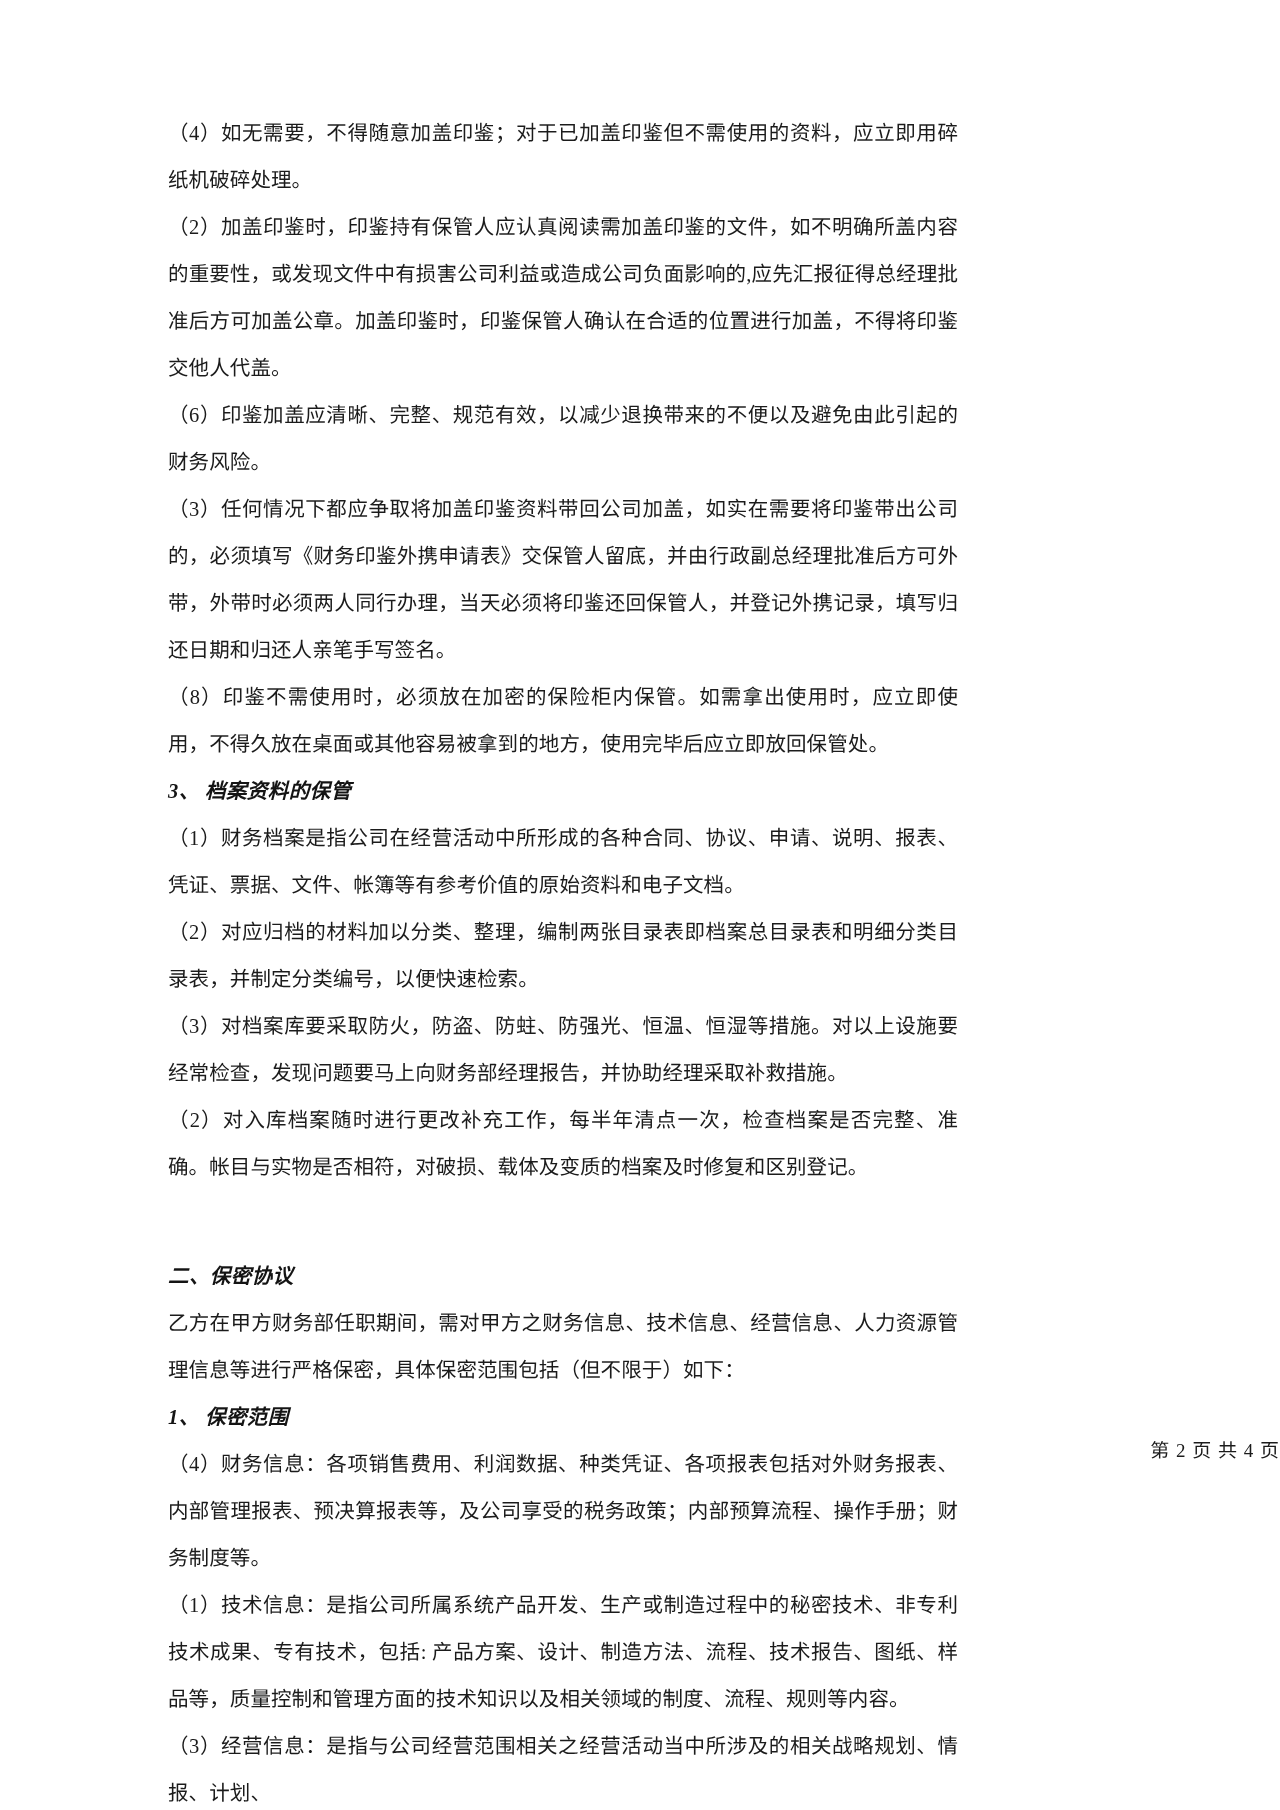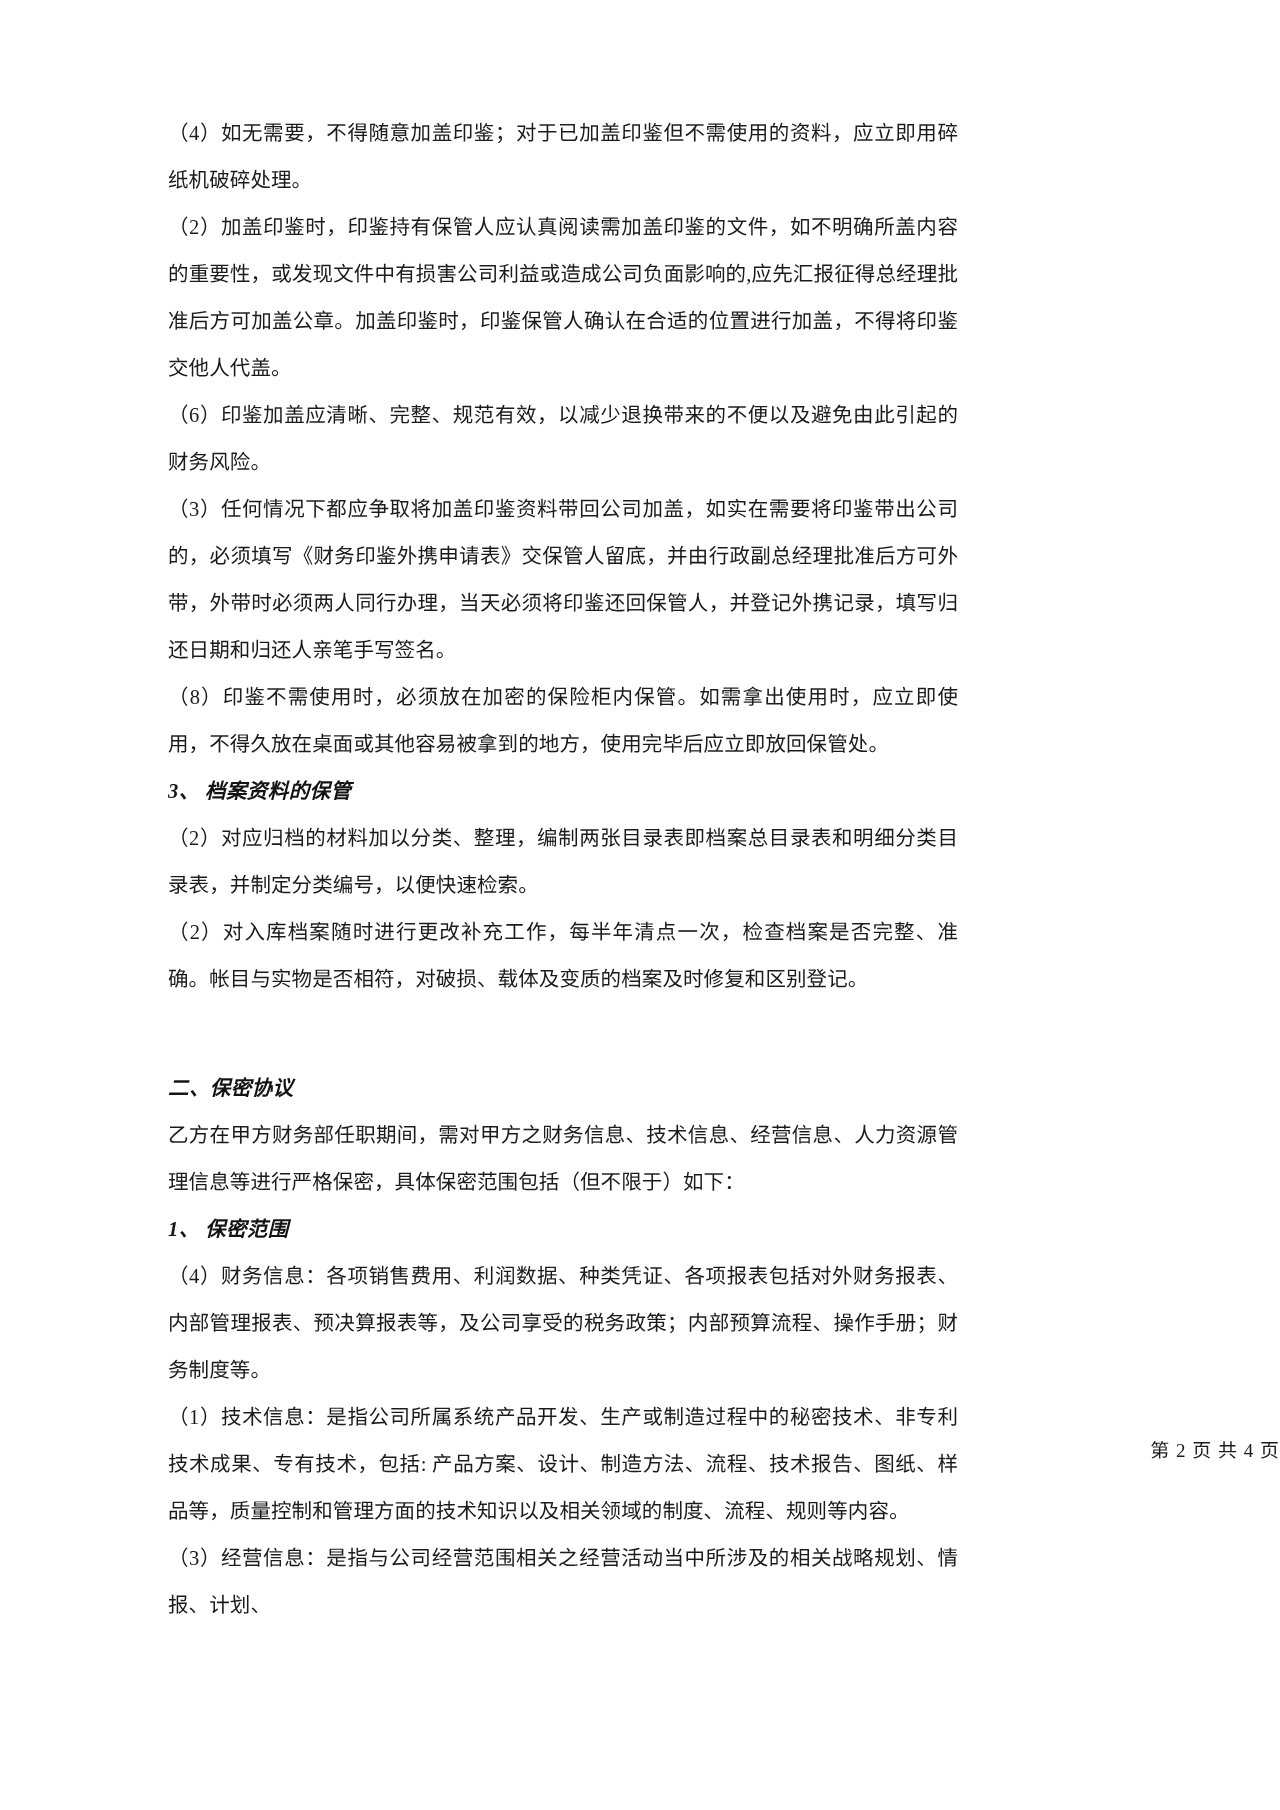--- a/index.html
+++ b/index.html
@@ -77,21 +77,23 @@
   <div class="content">
 
     <p class="para">（4）如无需要，不得随意加盖印鉴；对于已加盖印鉴但不需使用的资料，应立即用碎纸机破碎处理。</p>
     <p class="para">（2）加盖印鉴时，印鉴持有保管人应认真阅读需加盖印鉴的文件，如不明确所盖内容的重要性，或发现文件中有损害公司利益或造成公司负面影响的,应先汇报征得总经理批准后方可加盖公章。加盖印鉴时，印鉴保管人确认在合适的位置进行加盖，不得将印鉴交他人代盖。</p>
     <p class="para">（6）印鉴加盖应清晰、完整、规范有效，以减少退换带来的不便以及避免由此引起的财务风险。</p>
     <p class="para">（3）任何情况下都应争取将加盖印鉴资料带回公司加盖，如实在需要将印鉴带出公司的，必须填写《财务印鉴外携申请表》交保管人留底，并由行政副总经理批准后方可外带，外带时必须两人同行办理，当天必须将印鉴还回保管人，并登记外携记录，填写归还日期和归还人亲笔手写签名。</p>
     <p class="para">（8）印鉴不需使用时，必须放在加密的保险柜内保管。如需拿出使用时，应立即使用，不得久放在桌面或其他容易被拿到的地方，使用完毕后应立即放回保管处。</p>
 
     <h3 class="heading">3、 档案资料的保管</h3>
 
+    <p class="para">（1）财务档案是指公司在经营活动中所形成的各种合同、协议、申请、说明、报表、凭证、票据、文件、帐簿等有参考价值的原始资料和电子文档。</p>
     <p class="para">（2）对应归档的材料加以分类、整理，编制两张目录表即档案总目录表和明细分类目录表，并制定分类编号，以便快速检索。</p>
+    <p class="para">（3）对档案库要采取防火，防盗、防蛀、防强光、恒温、恒湿等措施。对以上设施要经常检查，发现问题要马上向财务部经理报告，并协助经理采取补救措施。</p>
     <p class="para">（2）对入库档案随时进行更改补充工作，每半年清点一次，检查档案是否完整、准确。帐目与实物是否相符，对破损、载体及变质的档案及时修复和区别登记。</p>
 
     <div class="spacer-lg"></div>
 
     <h2 class="heading">二、保密协议</h2>
 
     <p class="para">乙方在甲方财务部任职期间，需对甲方之财务信息、技术信息、经营信息、人力资源管理信息等进行严格保密，具体保密范围包括（但不限于）如下：</p>
 
     <h3 class="heading sub">1、 保密范围</h3>
 

